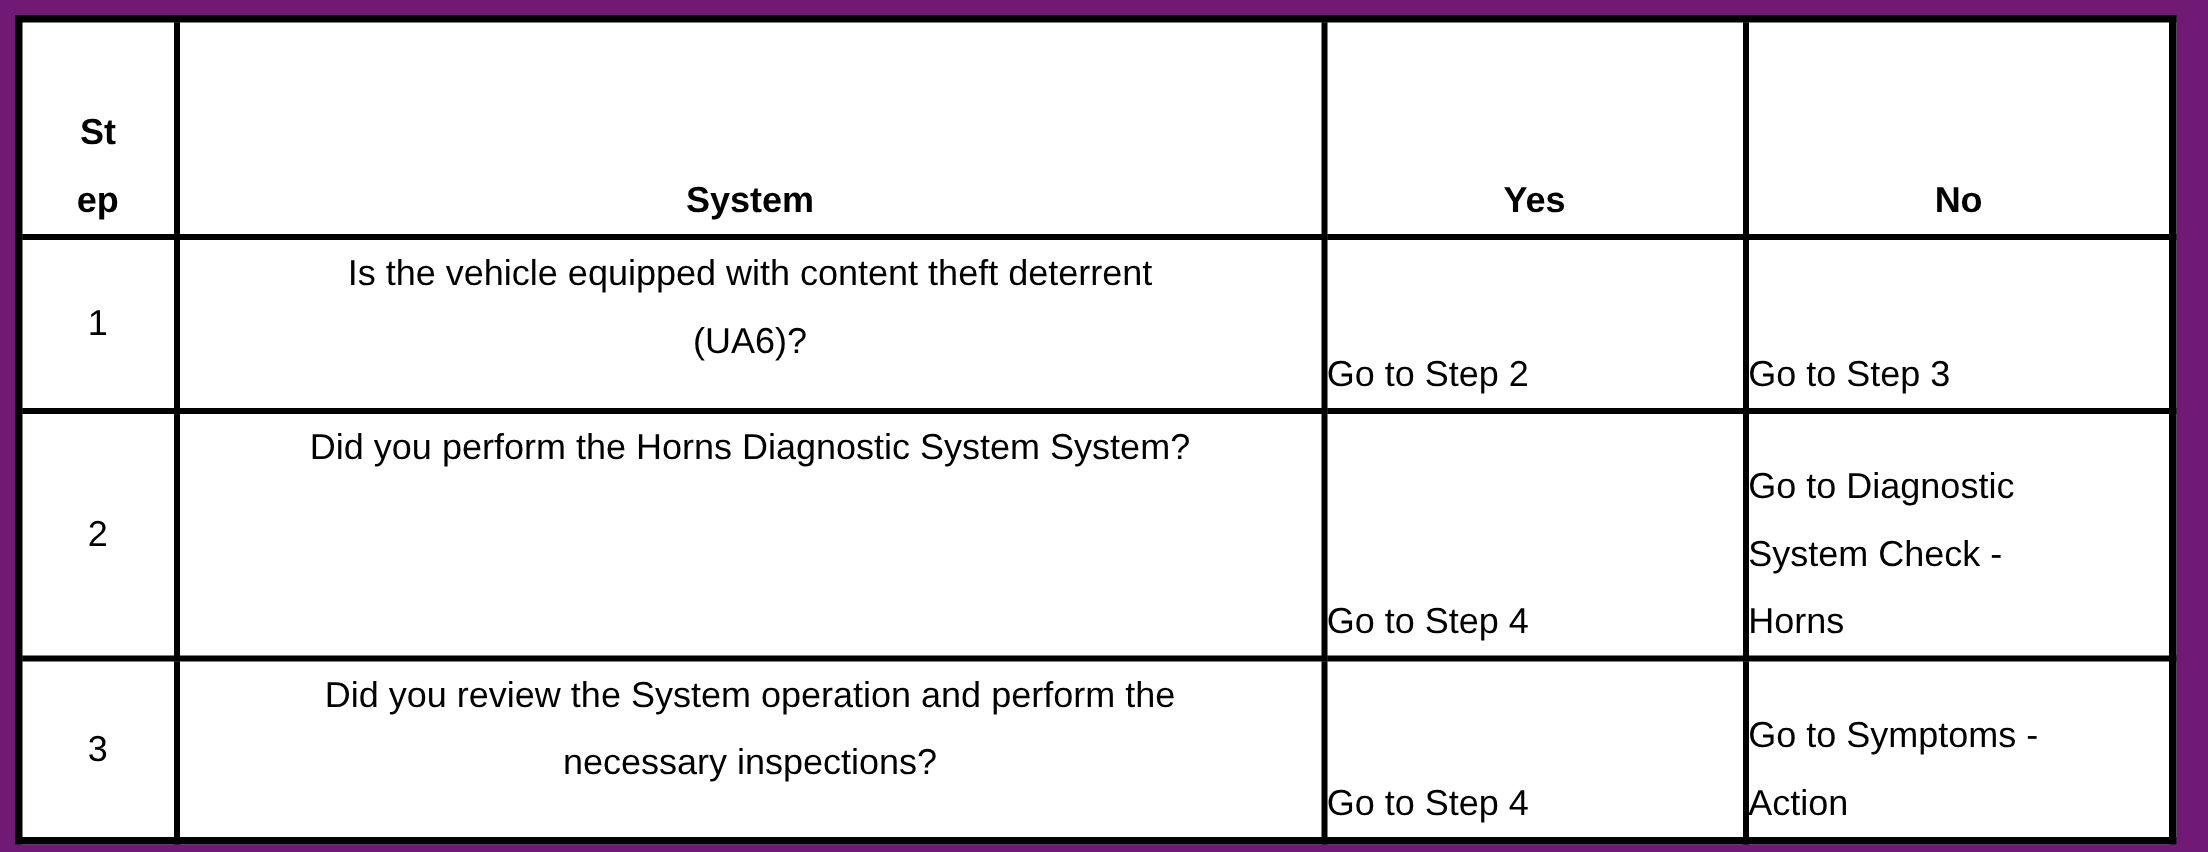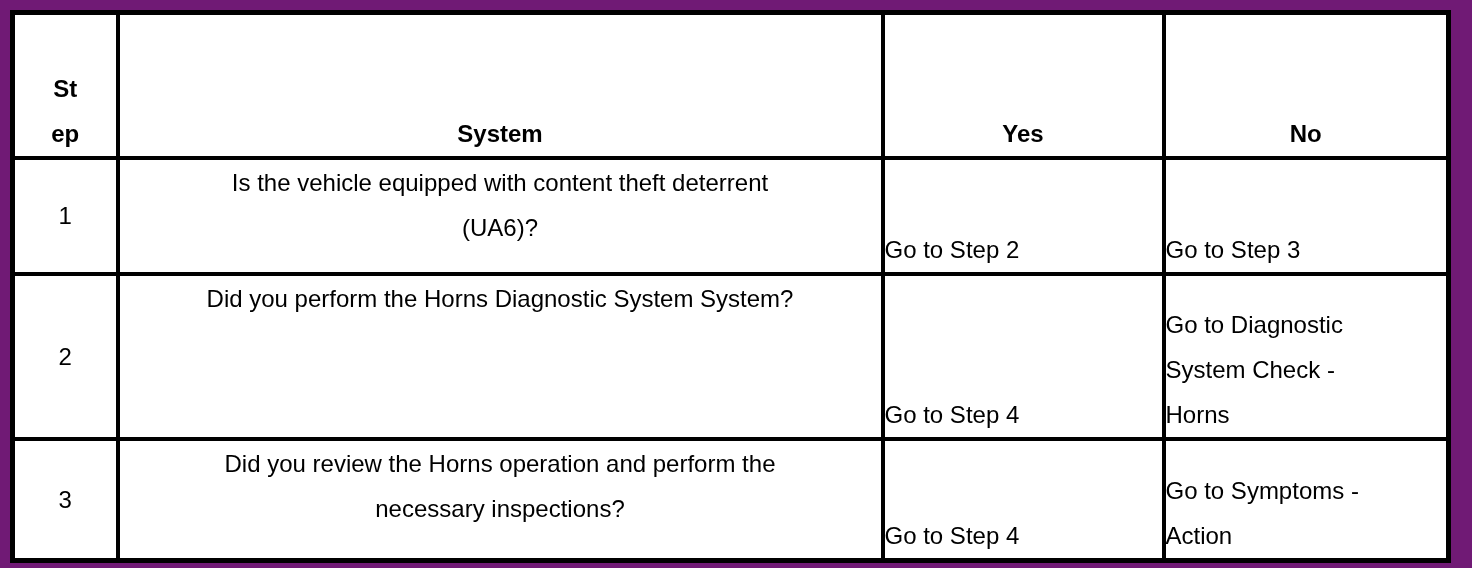--- a/index.html
+++ b/index.html
@@ -104,21 +104,21 @@
         <td class="step-cell">2</td>
         <td class="action-cell">Did you perform the Horns Diagnostic System System?</td>
         <td class="goto-cell">Go to Step 4</td>
         <td class="goto-cell">Go to Diagnostic
 System Check -
 Horns</td>
       </tr>
 
       <tr class="row-3">
         <td class="step-cell">3</td>
-        <td class="action-cell">Did you review the Horns operation and perform the
+        <td class="action-cell">Did you review the System operation and perform the
 necessary inspections?</td>
         <td class="goto-cell">Go to Step 4</td>
         <td class="goto-cell">Go to Symptoms -
 Action</td>
       </tr>
     </tbody>
   </table>
 </div>
 
 </body></html>

